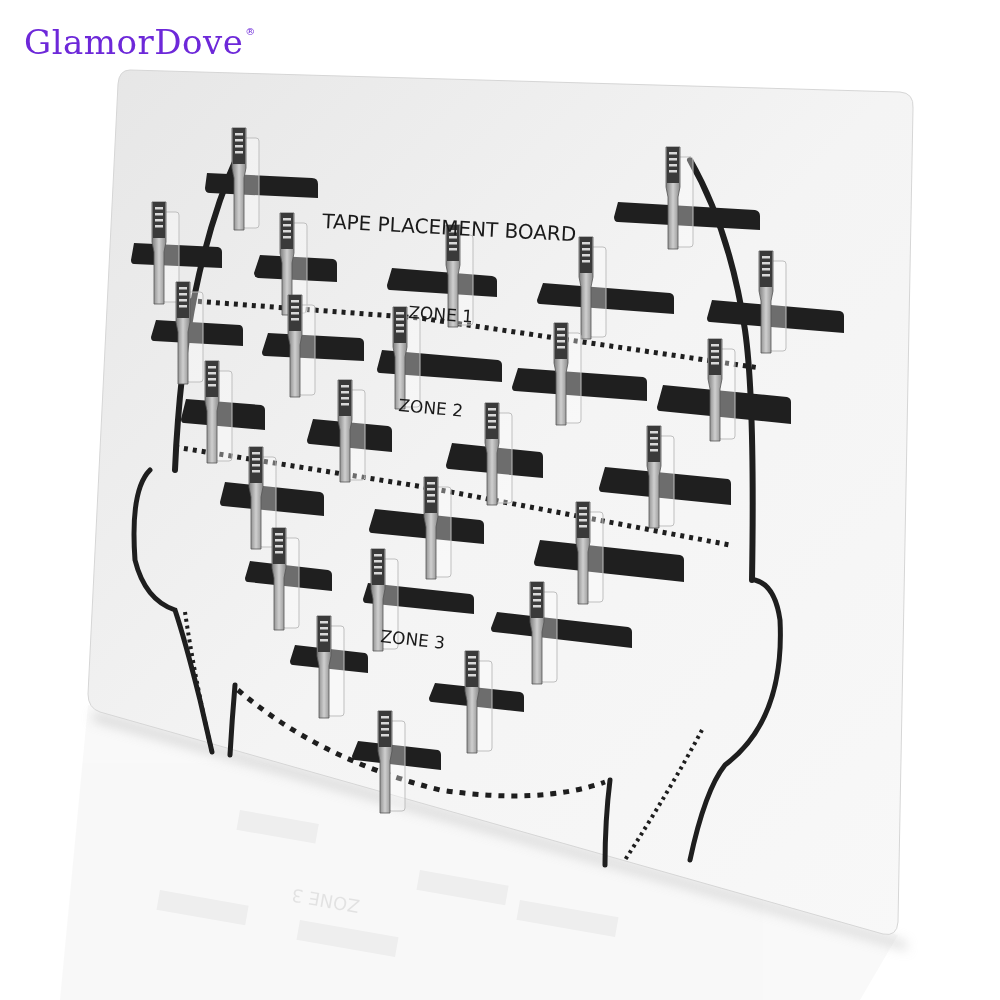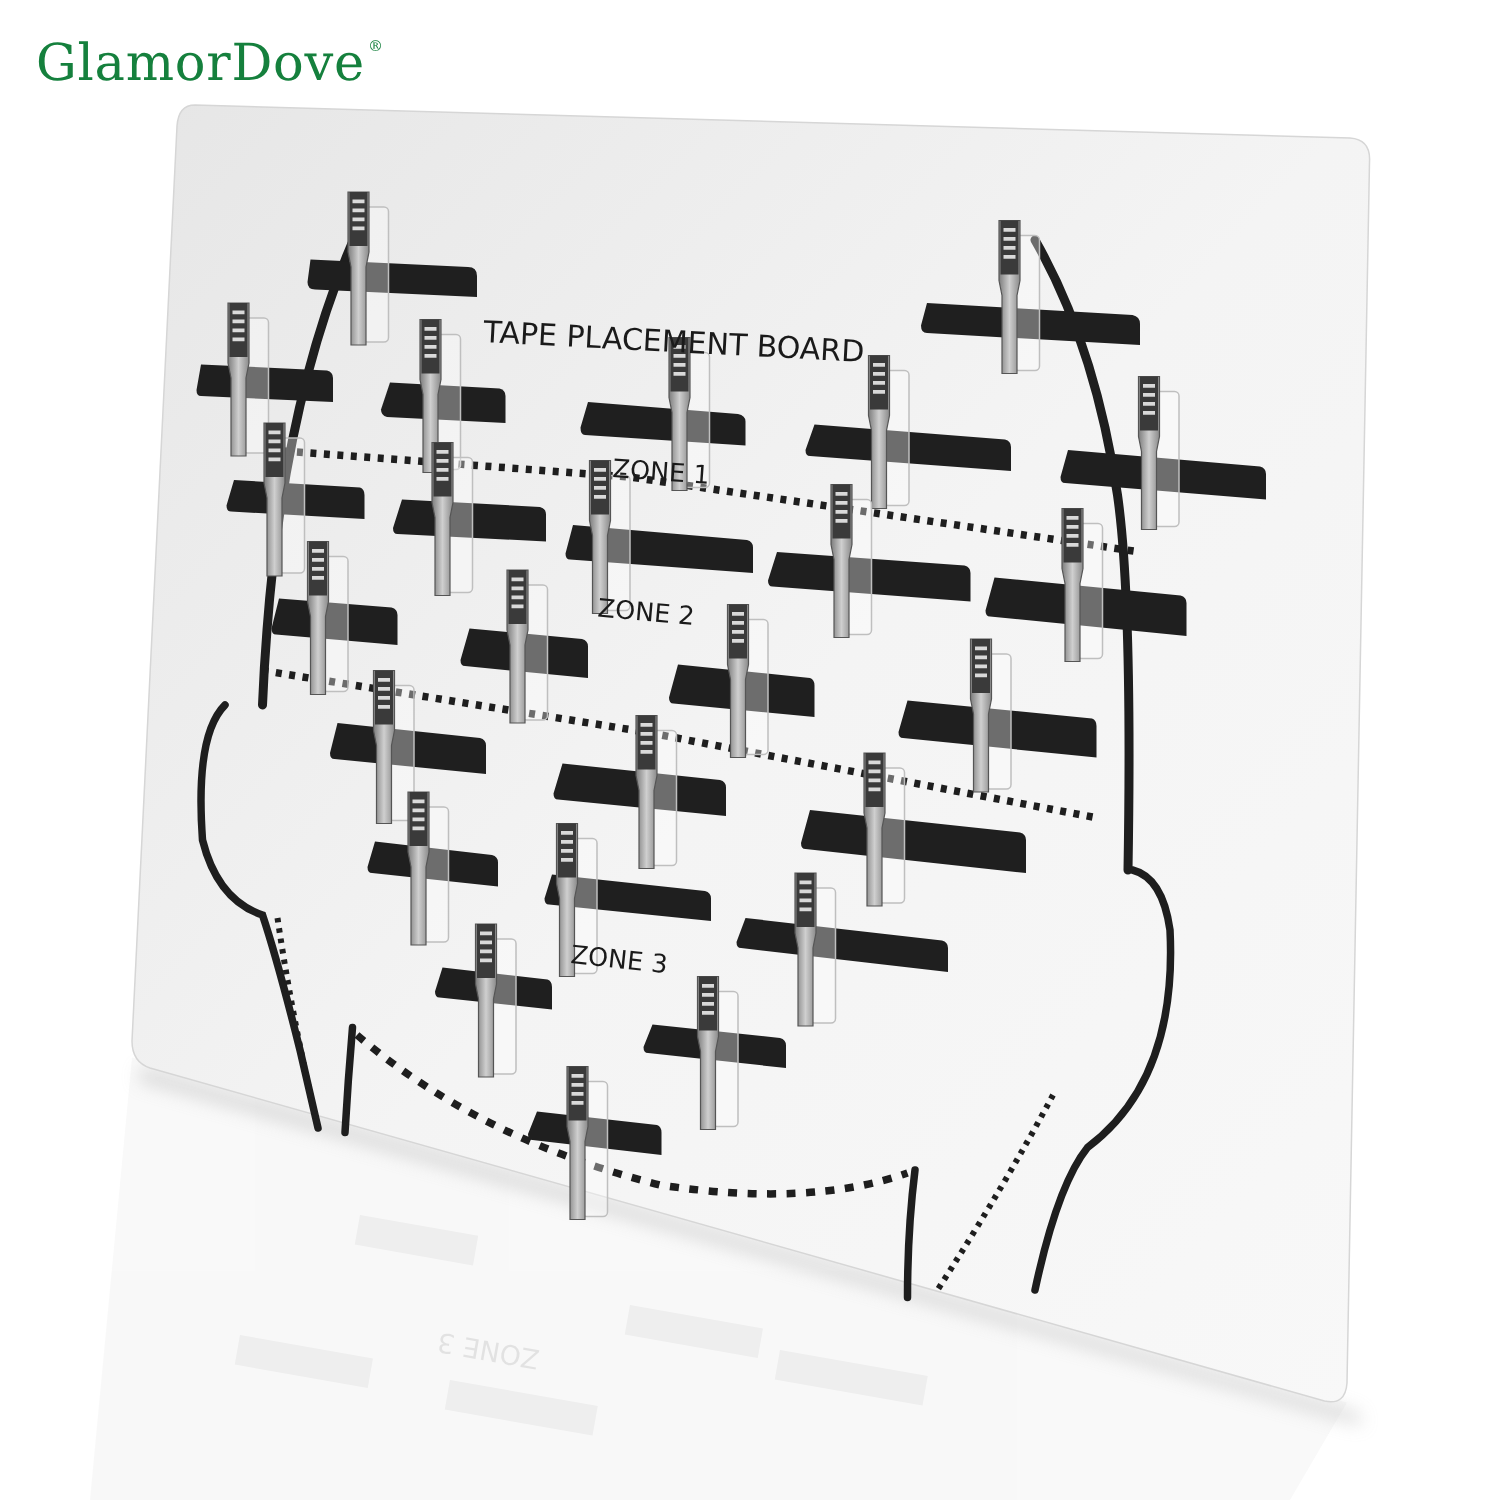--- a/index.html
+++ b/index.html
@@ -1,17 +1,17 @@
 <!DOCTYPE html>
 <html><head>
 <meta charset="utf-8">
 <style>
   html, body { margin:0; padding:0; background:#ffffff; }
   body { width:1000px; height:1000px; position:relative; overflow:hidden; font-family:"Liberation Sans", sans-serif; }
-  .brand { position:absolute; left:24px; top:22px; font-family:"DejaVu Serif", serif; font-size:34px; color:#15803d; letter-spacing:0.5px; }
+  .brand { position:absolute; left:24px; top:22px; font-family:"DejaVu Serif", serif; font-size:34px; color:#6d28d9; letter-spacing:0.5px; }
   .brand sup { font-size:10px; vertical-align:top; position:relative; top:4px; margin-left:2px; }
   svg.scene { position:absolute; left:0; top:0; }
   .lbl { font-family:"DejaVu Sans", sans-serif; fill:#1a1a1a; }
 </style>
 </head>
 <body>
 
 <div class="brand"><span>GlamorDove</span><sup>®</sup></div>
 
 <svg class="scene" width="1000" height="1000" viewBox="0 0 1000 1000">

